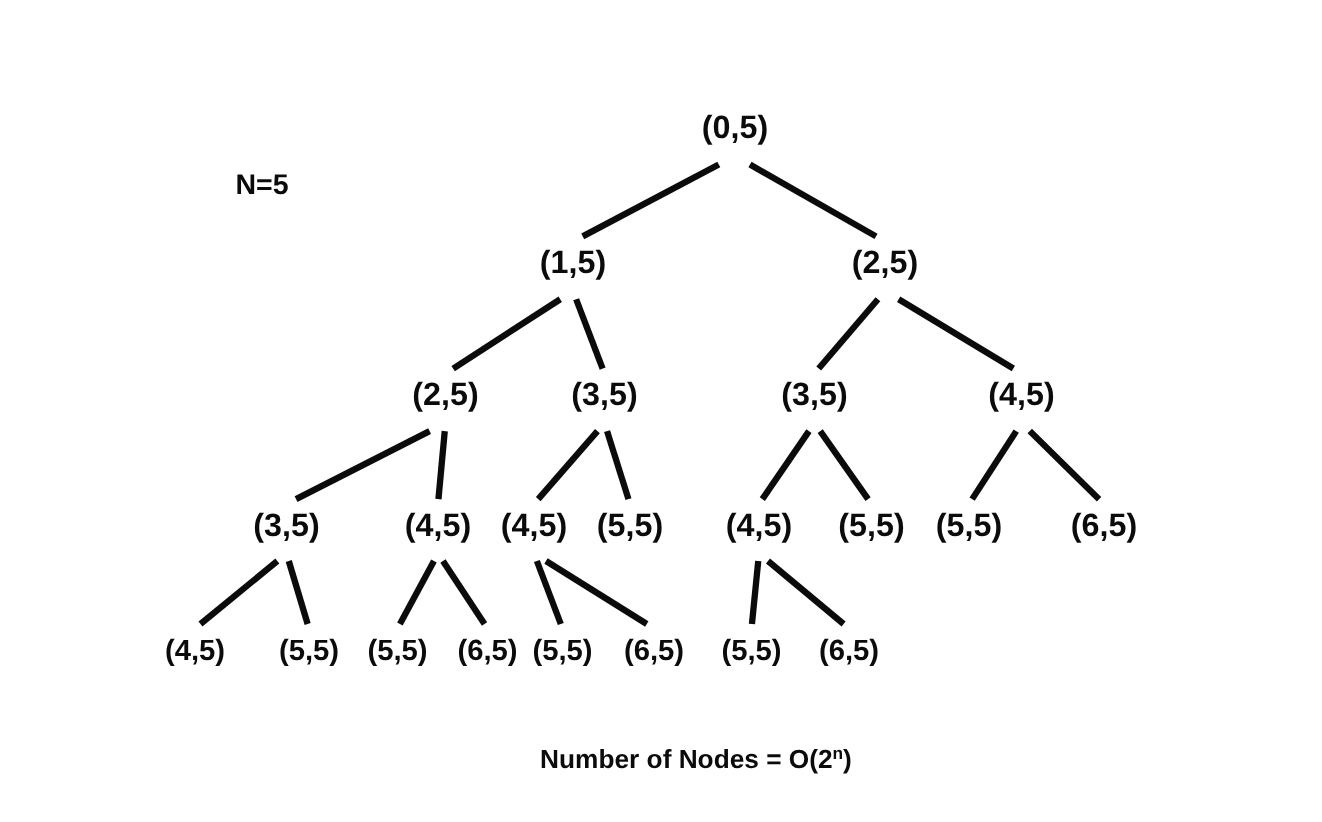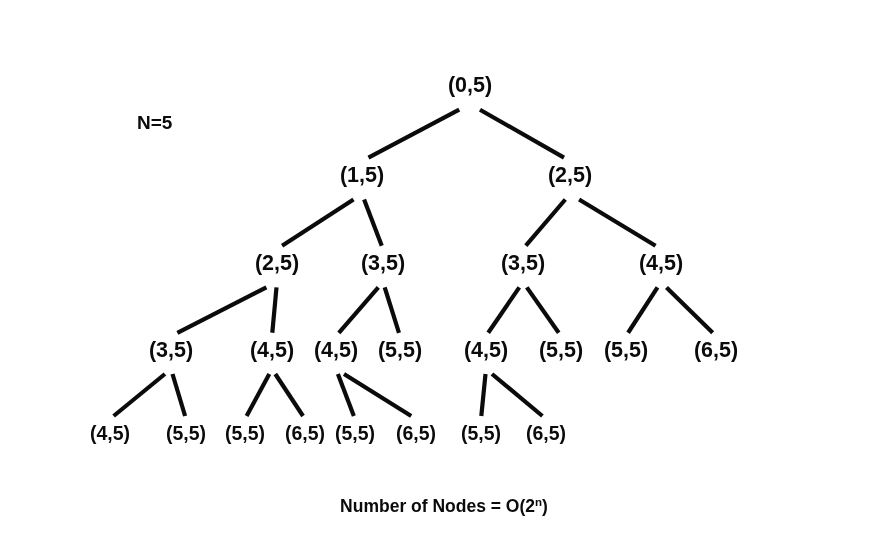--- a/index.html
+++ b/index.html
@@ -11,20 +11,21 @@
     width: 881px;
     height: 548px;
     overflow: hidden;
     font-family: "Liberation Sans", sans-serif;
   }
   #diagram-root {
     position: relative;
     width: 787px;
     height: 548px;
     background: #ffffff;
+    margin-left: 20px;
   }
   #tree-svg {
     position: absolute;
     left: 0;
     top: 0;
     width: 881px;
     height: 548px;
     display: block;
   }
   .edge-line {

